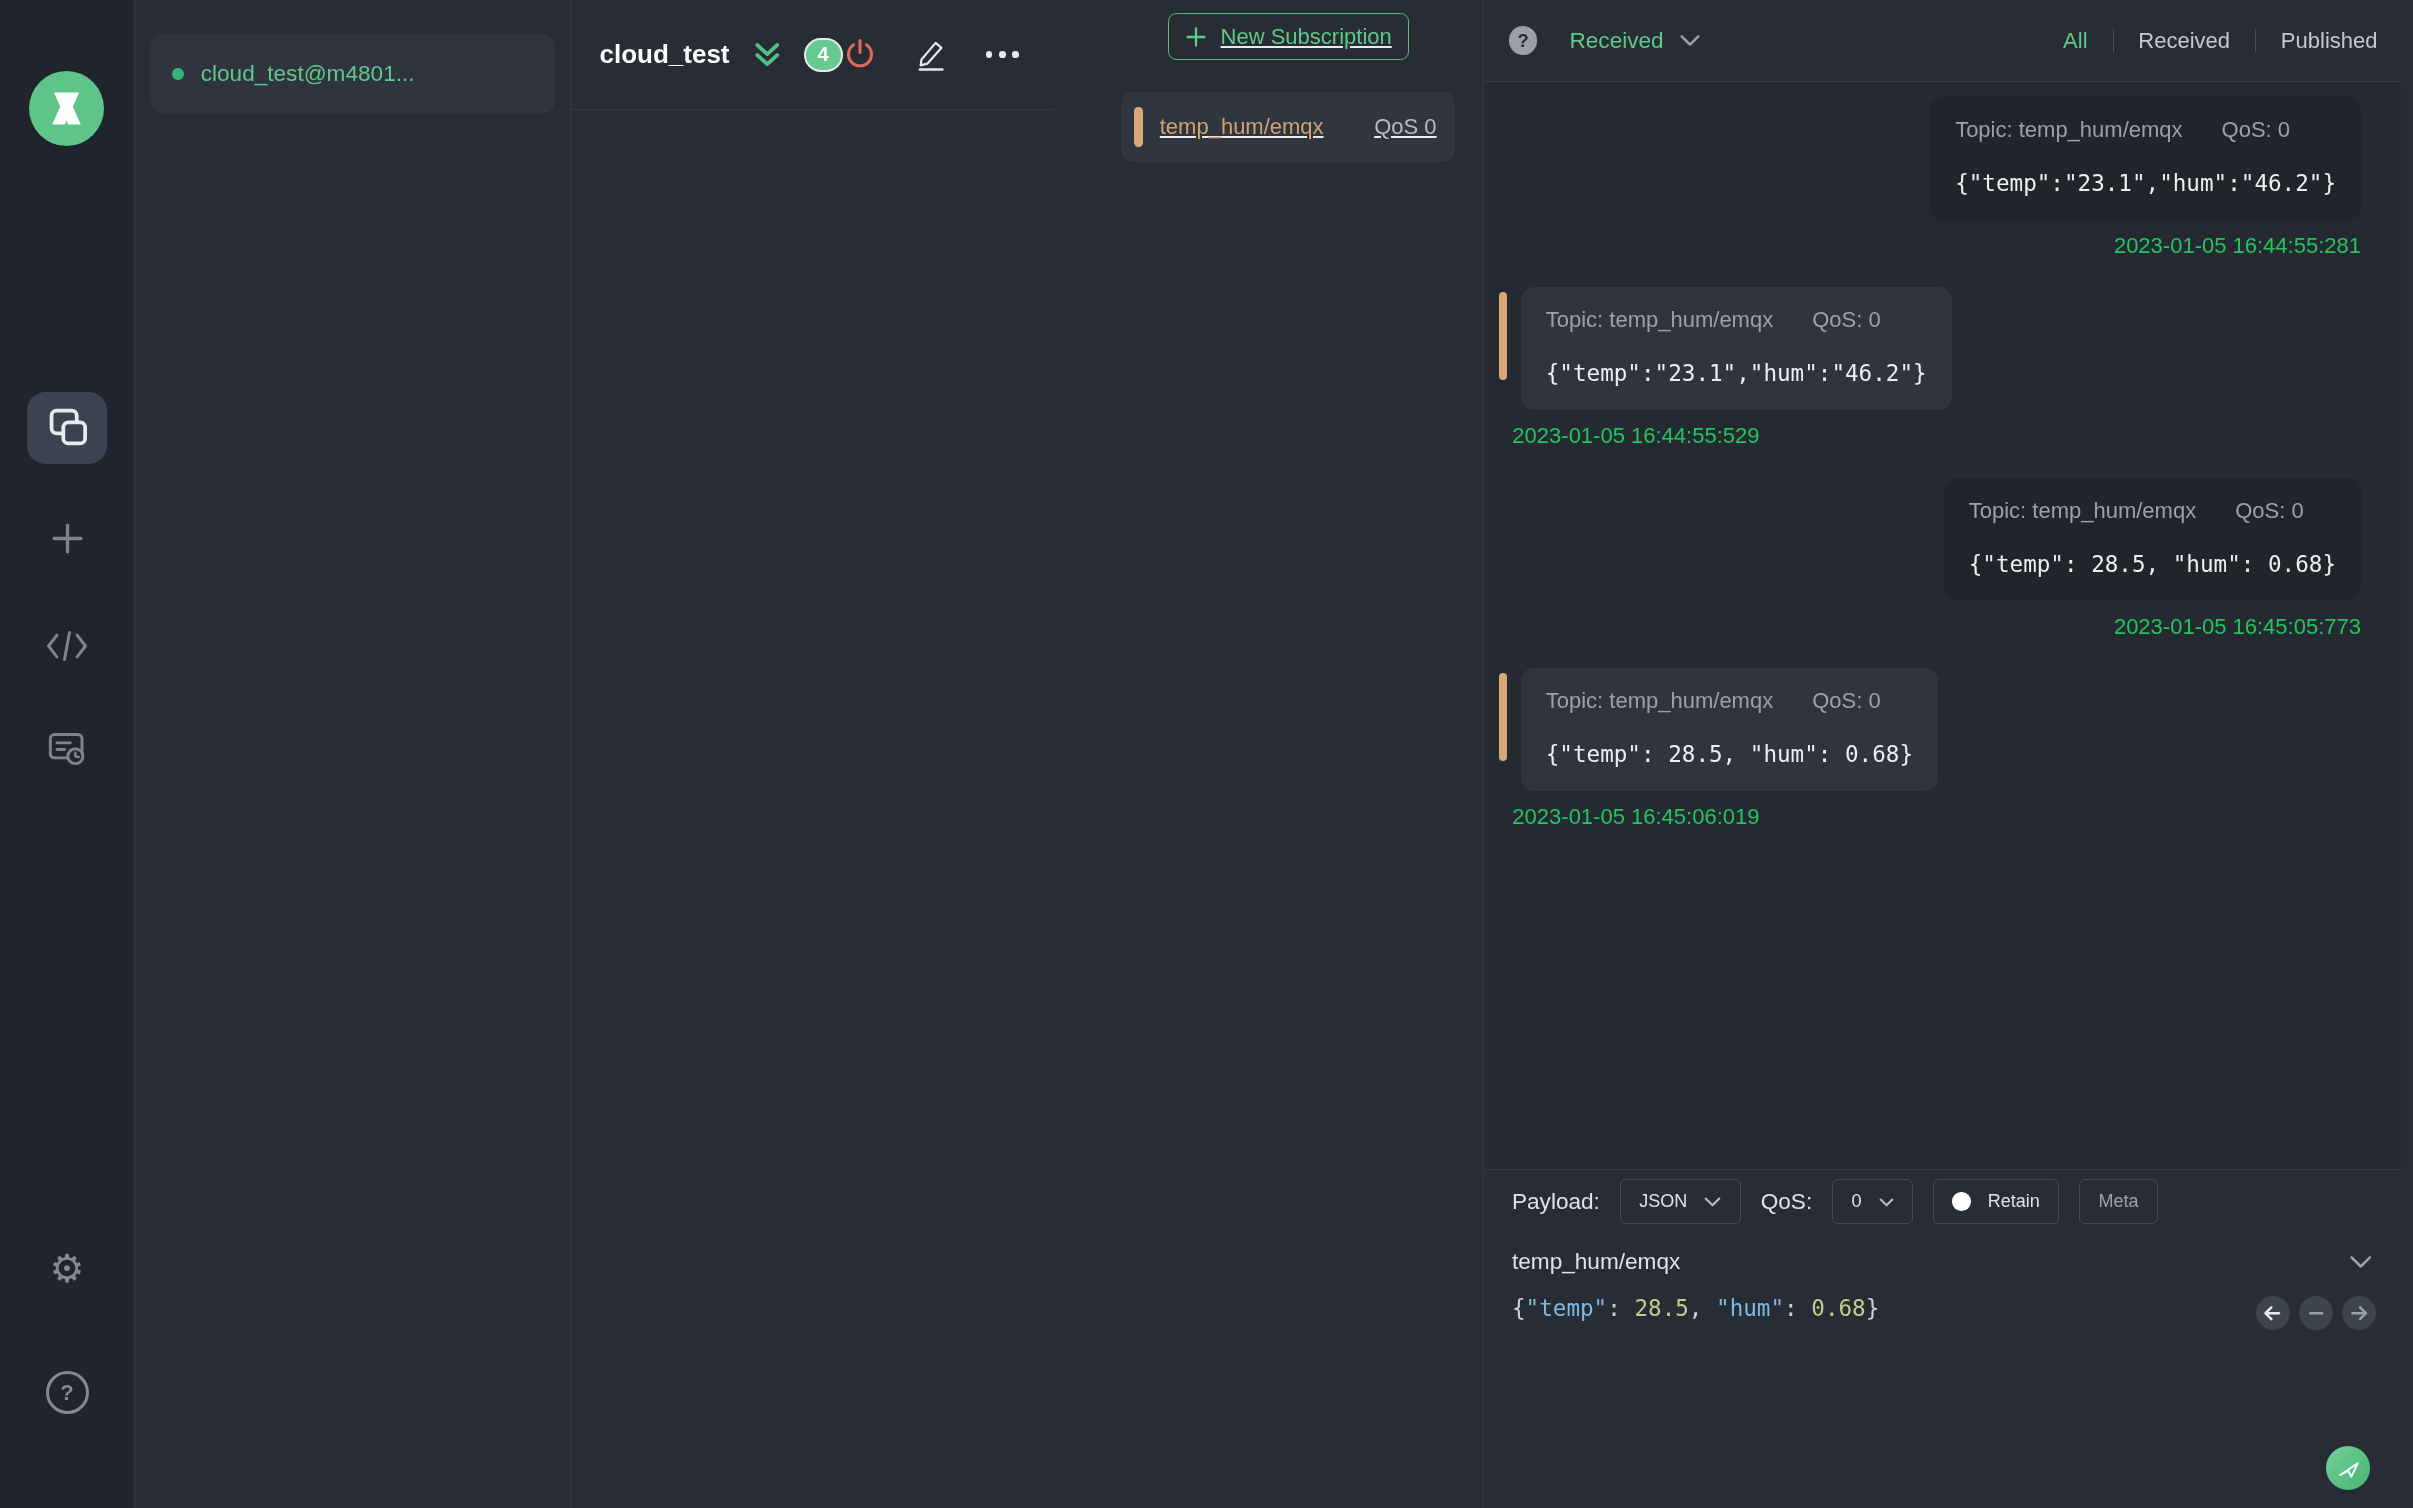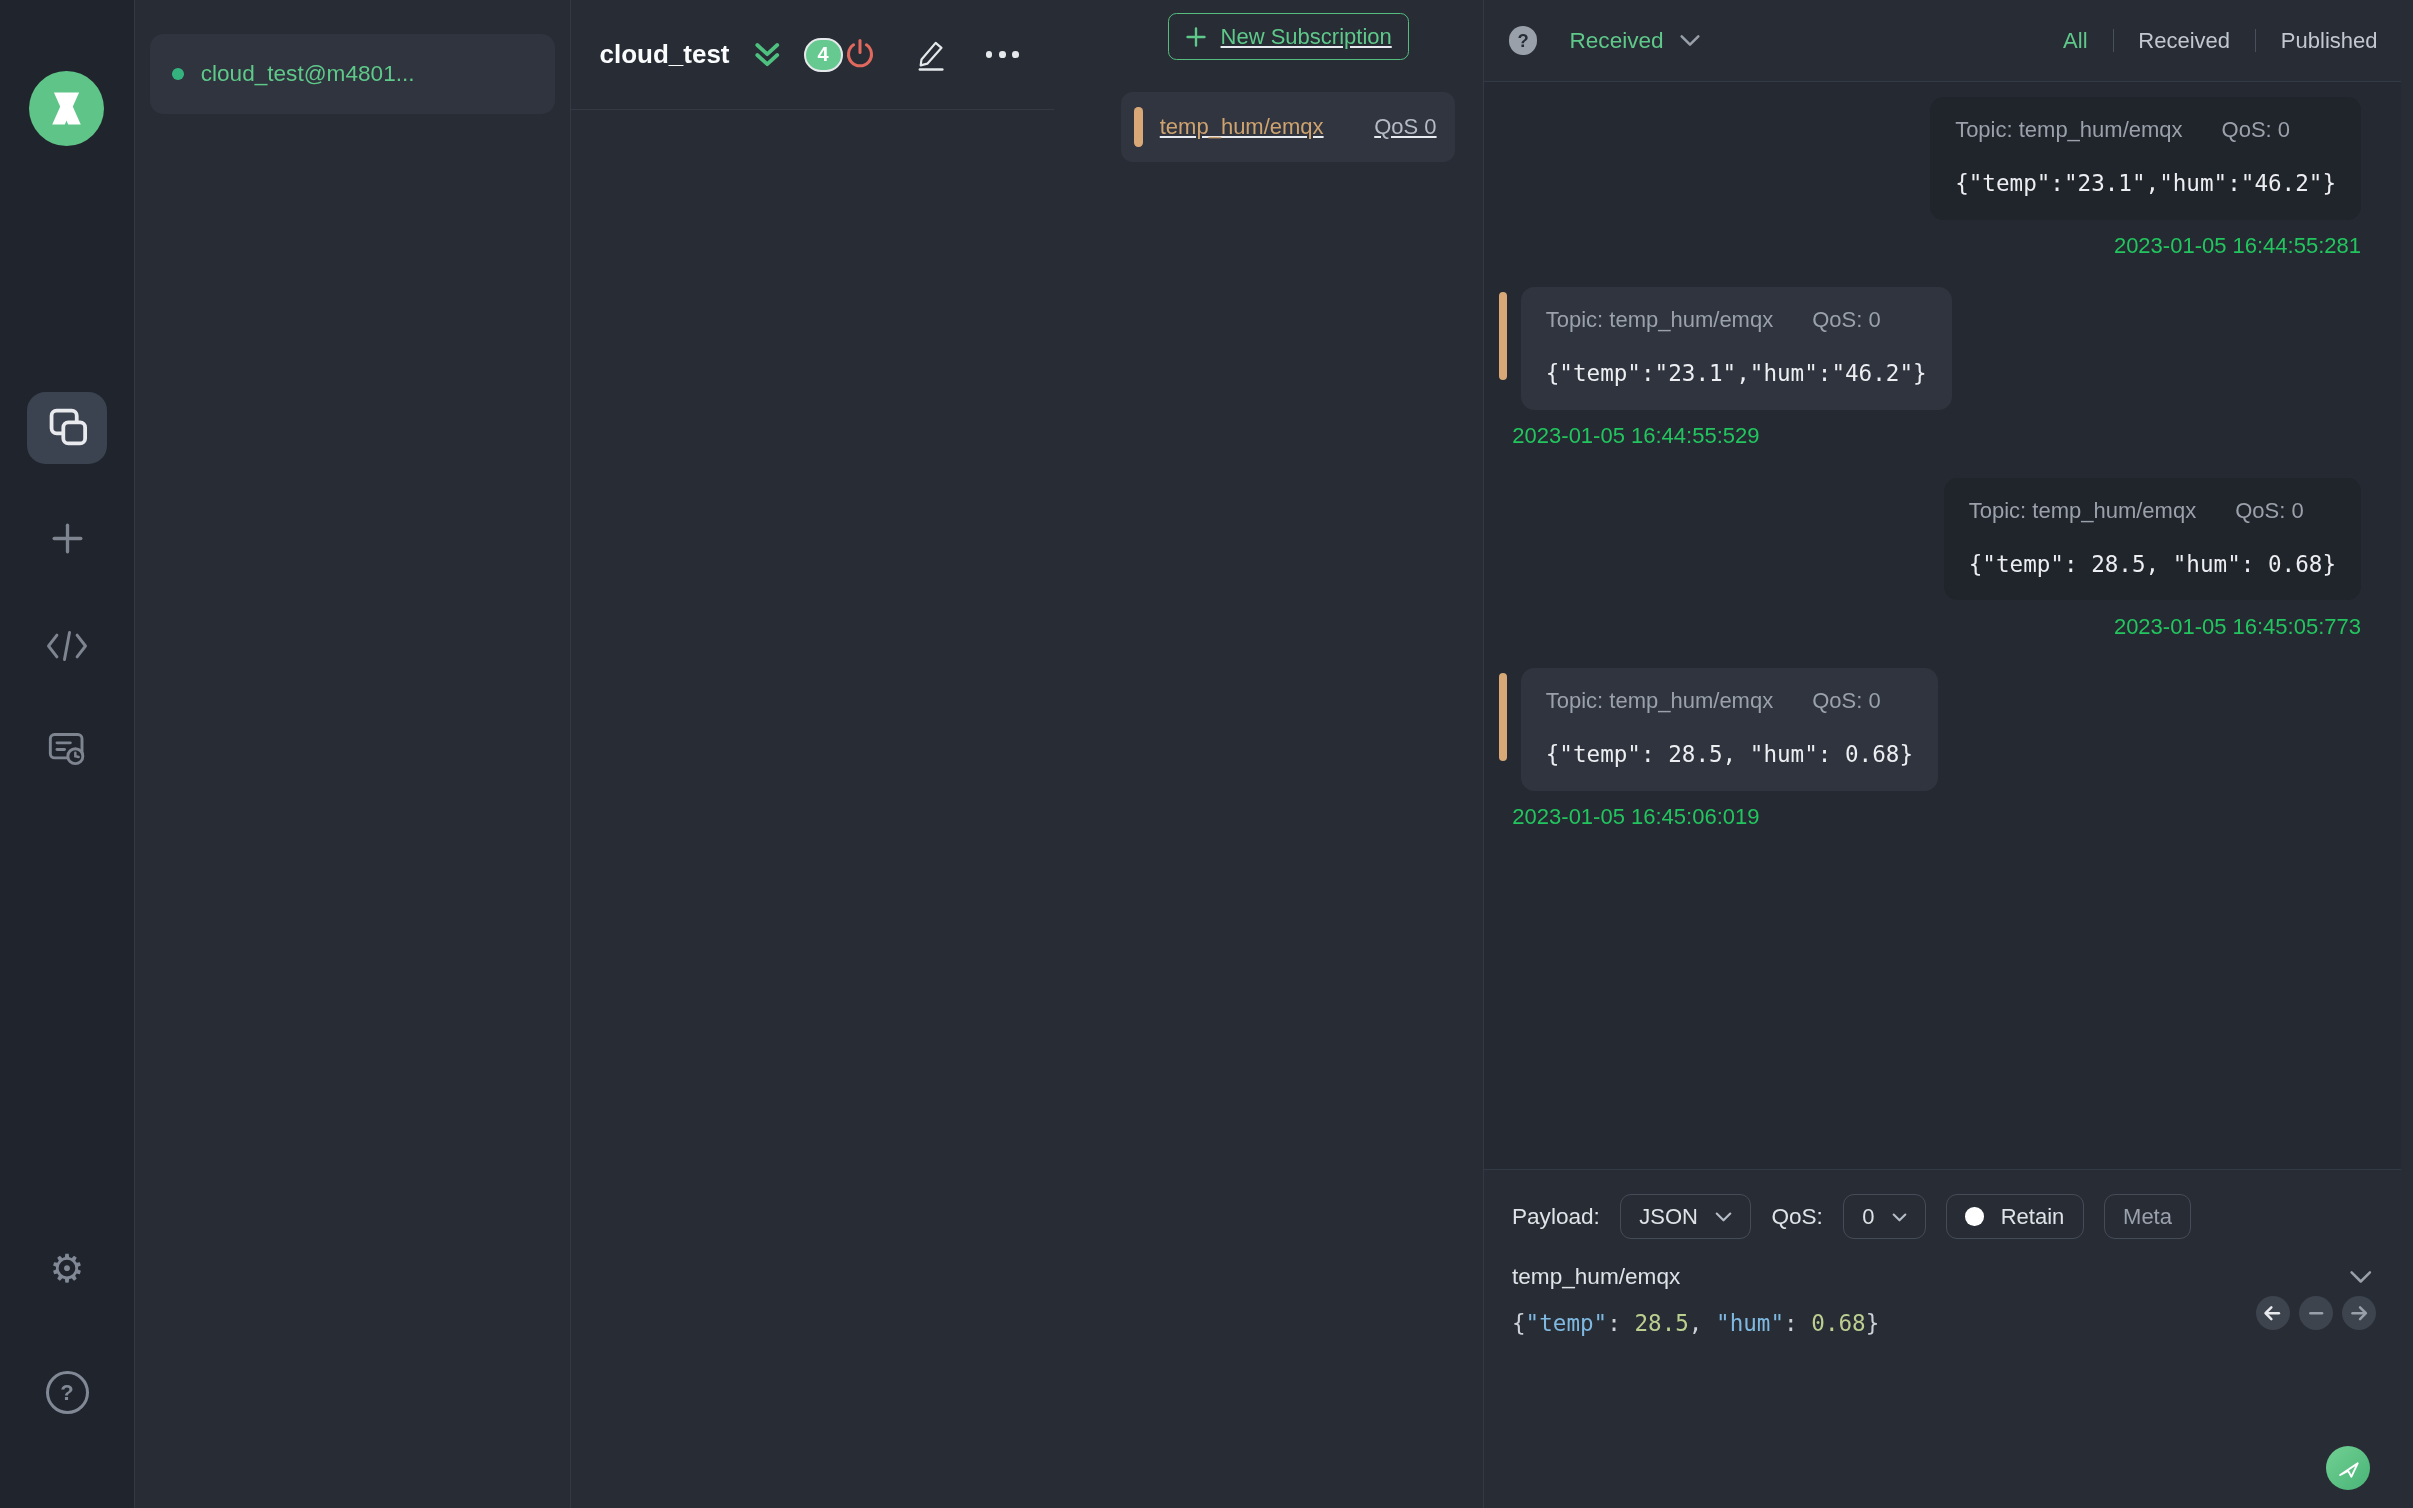--- a/index.html
+++ b/index.html
@@ -77,25 +77,25 @@
   .accent-bar{width:8.4px;border-radius:4.2px;background:#d8a977;margin:5px 13.4px 30px 0;}
   .bubble{background:#2f343e;border-radius:13.4px;padding:20px 25px 23.5px 25px;}
   .msg.published .bubble{background:#20242b;}
   .bubble-meta{display:flex;gap:39px;color:#9aa1ab;font-size:22px;white-space:nowrap;}
   .bubble-payload{margin-top:27px;font-family:"DejaVu Sans Mono",monospace;font-size:22.6px;color:#eceef2;white-space:nowrap;}
   .msg-time{margin-top:13.4px;color:#22c55e;font-size:22px;}
   .msg.received .msg-time{margin-left:13.4px;}
 
   
   .publish{flex:none;height:339px;box-sizing:border-box;border-top:0.8px solid #343a44;background:#272c35;
-           position:relative;padding:23px 0 0 28px;}
+           position:relative;padding:8px 0 0 28px;}
   .pub-row1{display:flex;align-items:center;gap:20px;height:47px;}
   .pub-label{font-size:22.6px;color:#dfe3e8;}
-  .pub-box{height:45px;box-sizing:border-box;border:0.8px solid #464c57;border-radius:11px;background:transparent;
-           display:flex;align-items:center;gap:17px;padding:0 18.4px;font-size:22px;color:#dfe3e8;cursor:pointer;font-family:inherit;}
+  .pub-box{height:45px;box-sizing:border-box;border:0.8px solid #464c57;border-radius:6px;background:transparent;
+           display:flex;align-items:center;gap:17px;padding:0 18.4px;font-size:18px;color:#dfe3e8;cursor:pointer;font-family:inherit;}
   .retain-dot{width:18.4px;height:18.4px;border-radius:50%;background:#fff;}
   .meta-btn{color:#9ba1ab;}
   .topic-row{margin-top:23.5px;display:flex;align-items:center;padding-right:28.5px;cursor:text;}
   .topic-text{font-size:22.6px;color:#dfe3e8;flex:1;}
   .editor{margin-top:20px;font-family:"DejaVu Sans Mono",monospace;font-size:22.6px;cursor:text;}
   .seg-k{color:#7fb9e2;}
   .seg-n{color:#bccf90;}
   .seg-p{color:#ccd1d8;}
   .nav-circles{position:absolute;right:25px;top:126px;display:flex;gap:9.2px;}
   .nav-circle{width:34px;height:34px;border-radius:50%;background:#3e444e;display:flex;align-items:center;

